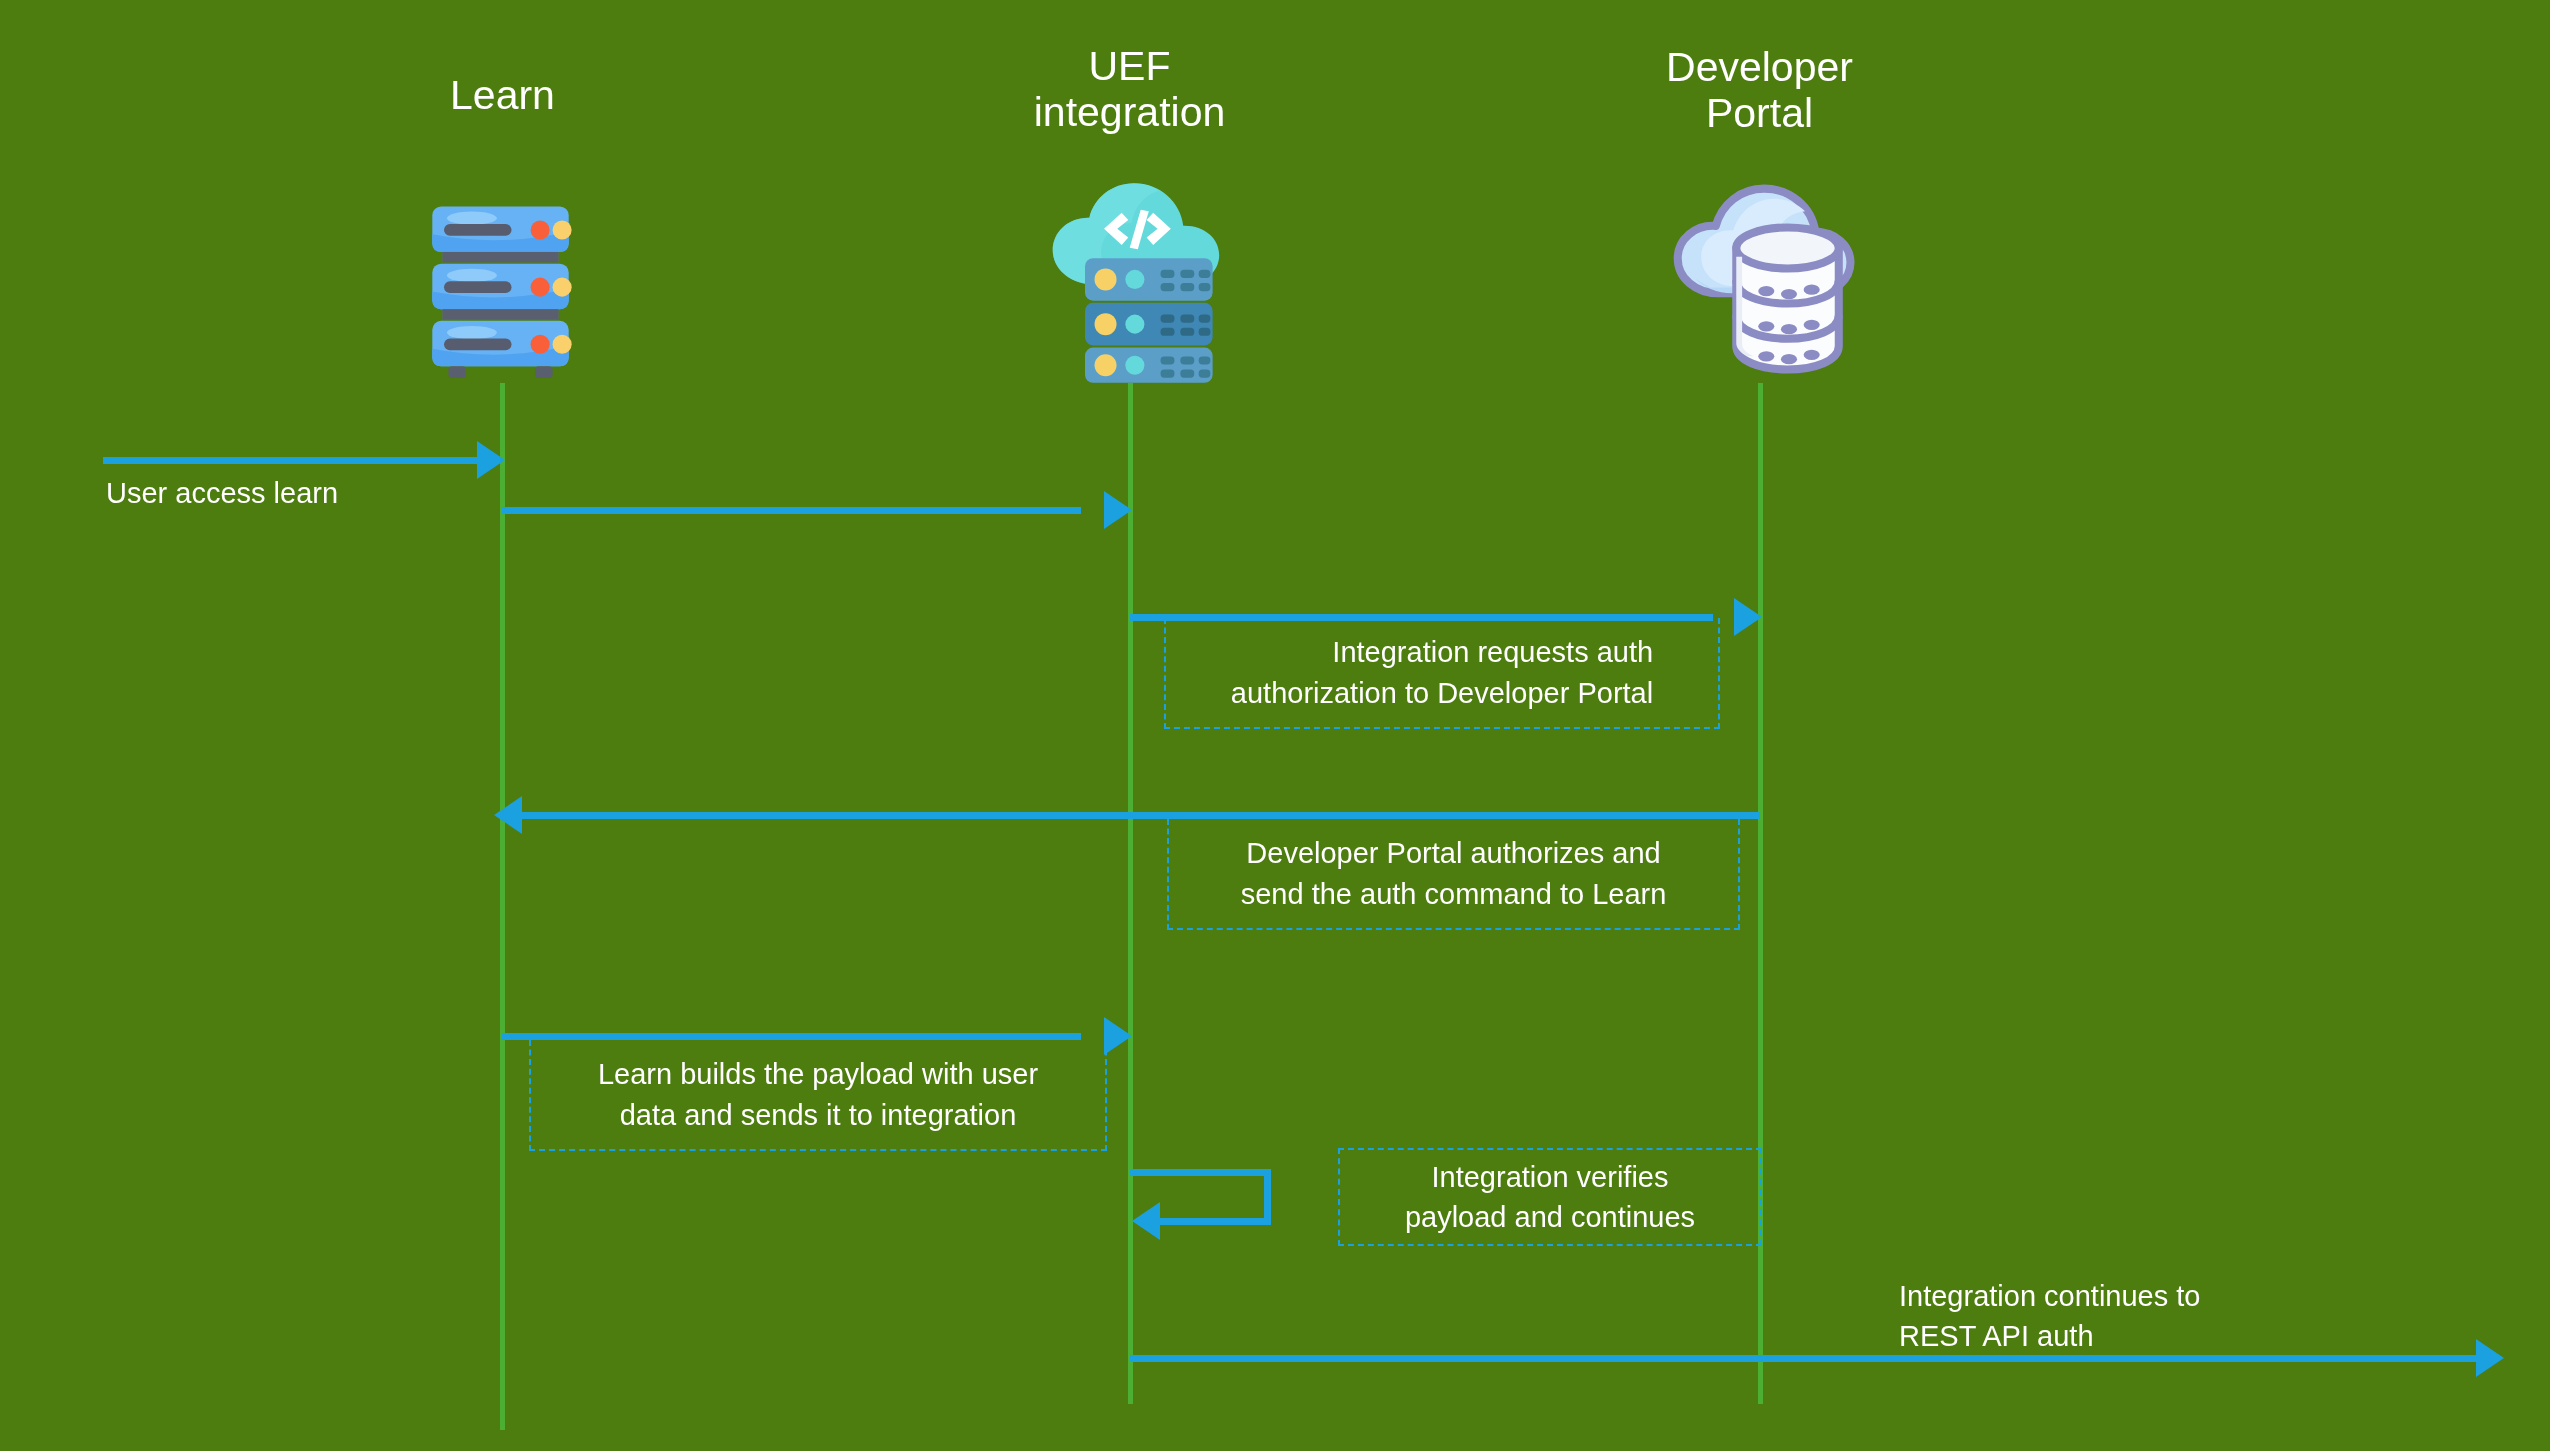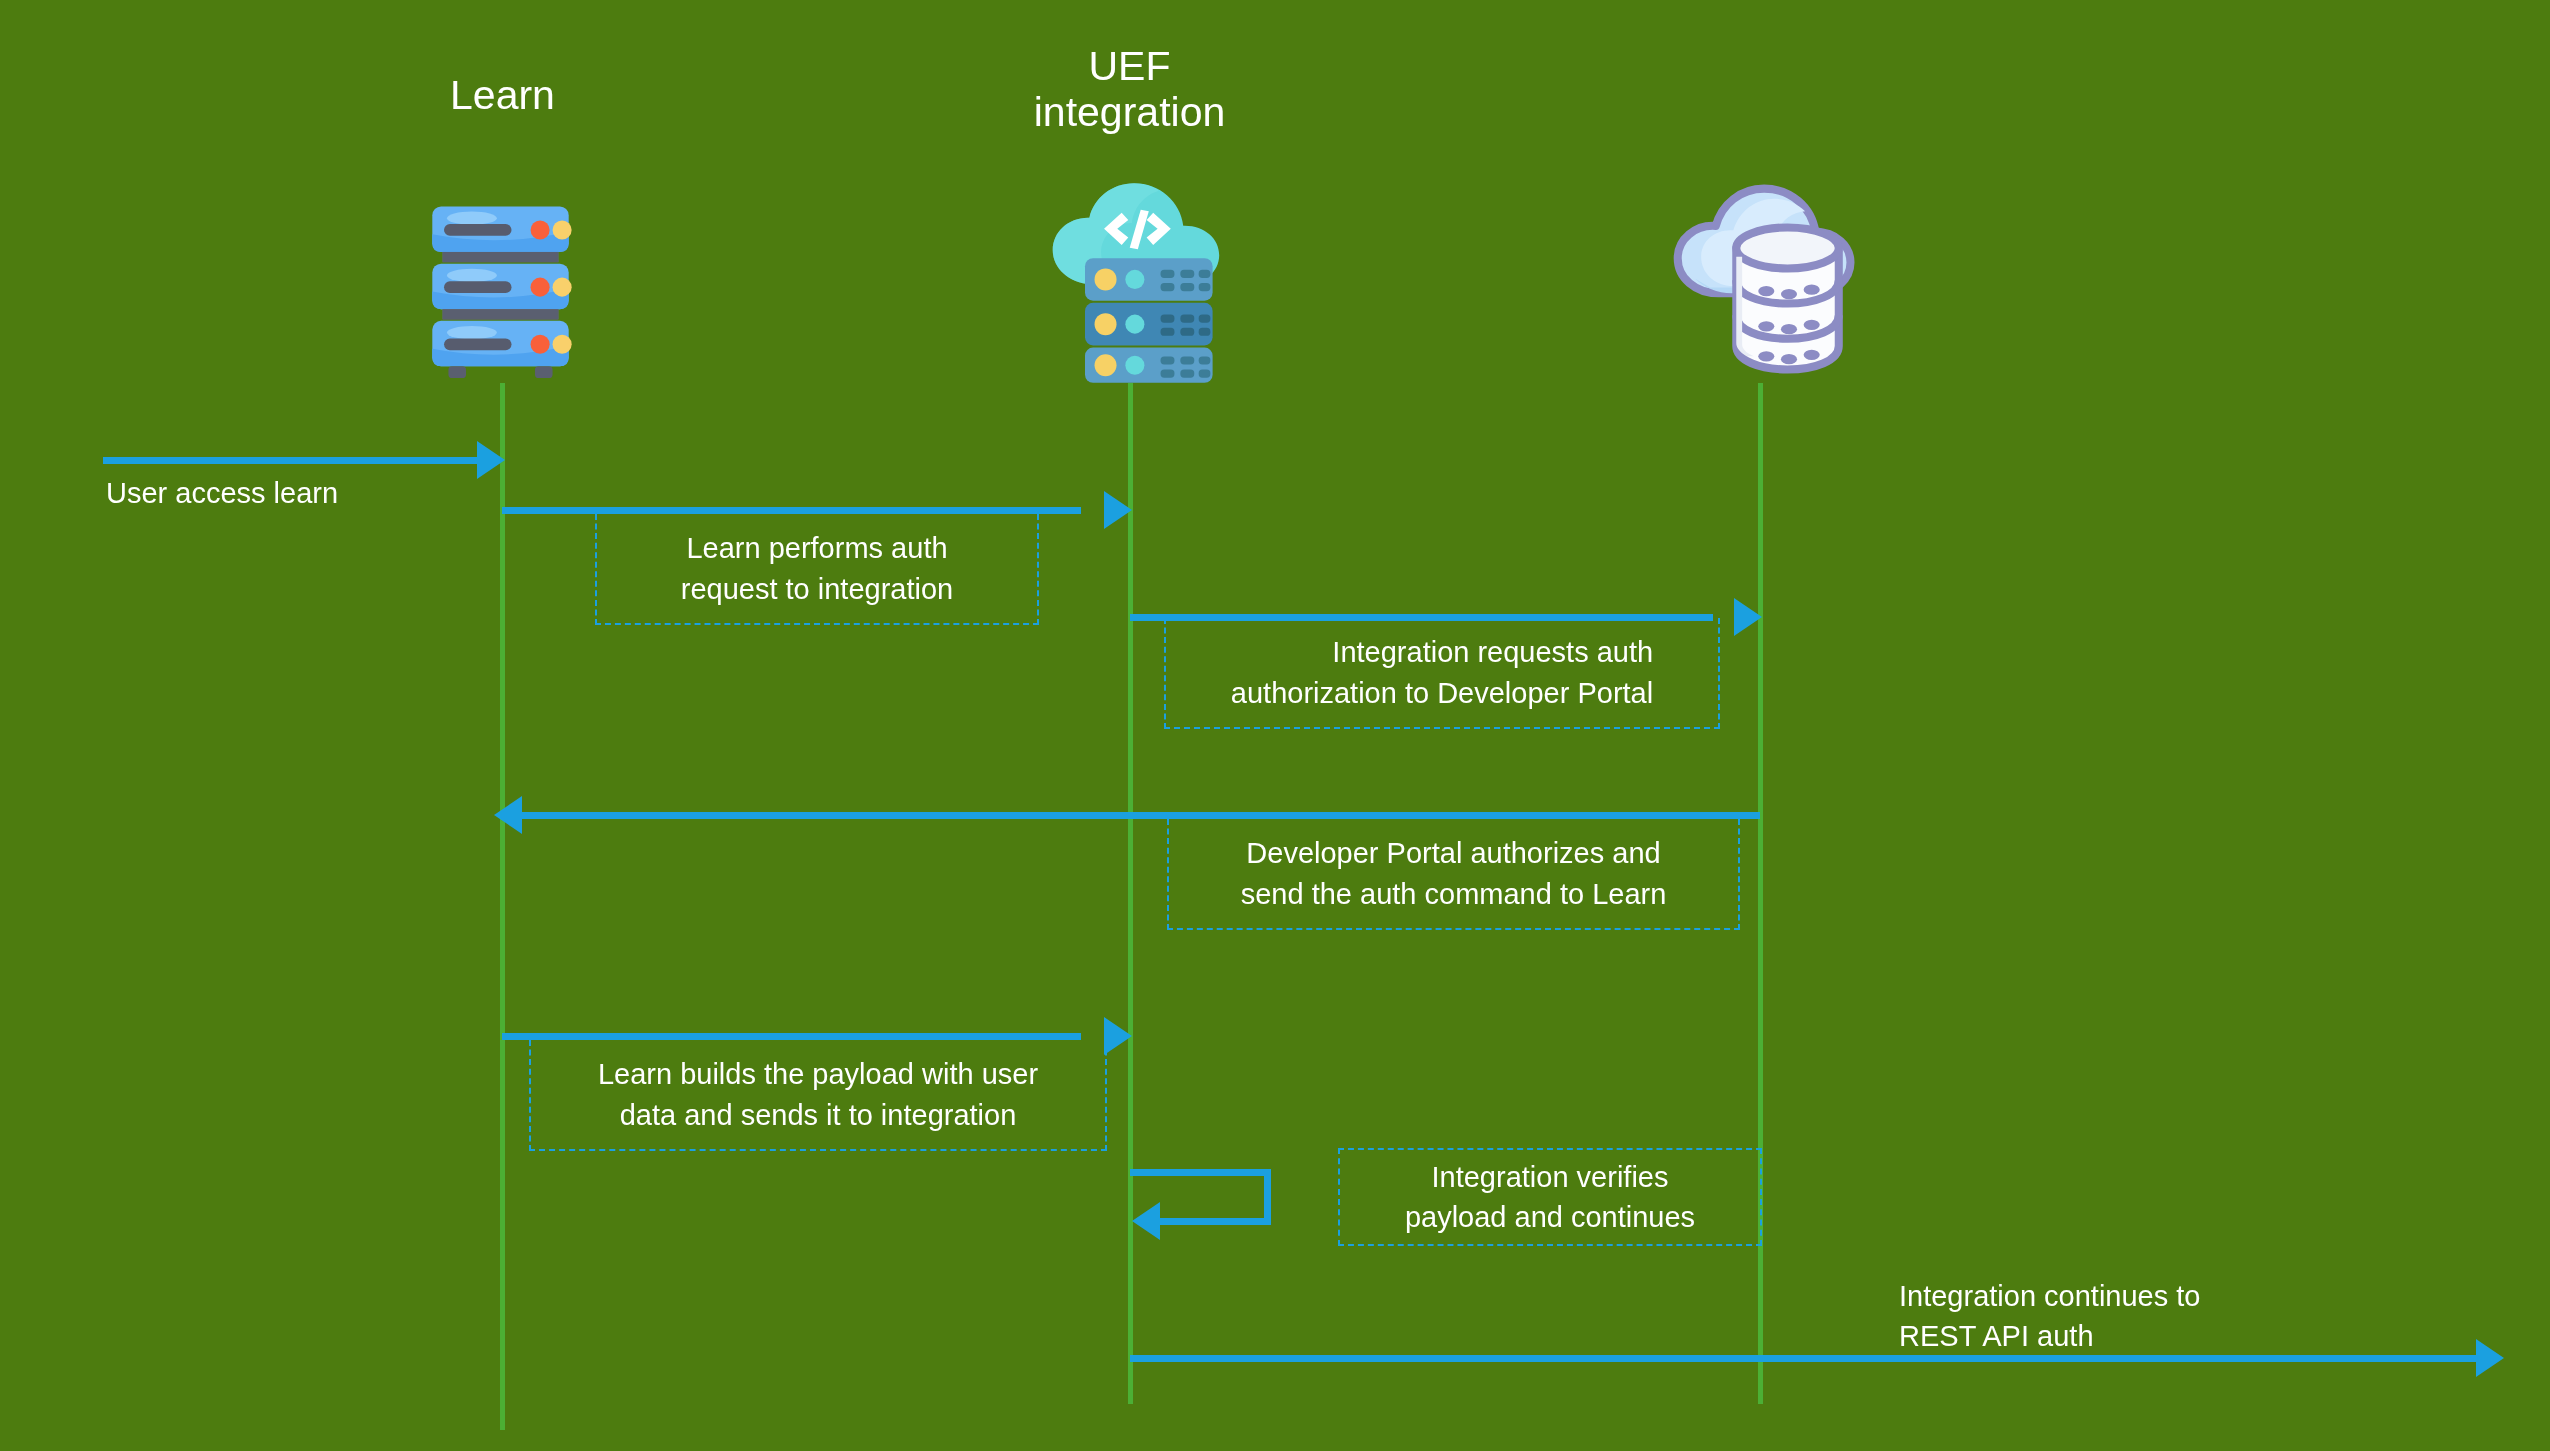--- a/index.html
+++ b/index.html
@@ -84,20 +84,22 @@
 </head>
 <body>
 
 <div id="stage">
 
   <div class="actor-title" style="left:356px; top:73px; width:293px;">Learn</div>
 
   <div class="actor-title" style="left:983px; top:44px; width:293px;">UEF
 integration</div>
 
+  <div class="actor-title" style="left:1613px; top:45px; width:293px;">Developer
+Portal</div>
 
   <div class="actor-icon" style="left:416px; top:205px; width:169px; height:176px;">
     <svg width="169" height="176" viewBox="0 0 230 240" xmlns="http://www.w3.org/2000/svg">
       <rect x="22" y="2" width="186" height="62" rx="12" fill="#66B2F5"></rect>
       <path d="M22 40 Q115 58 208 36 L208 52 Q208 64 196 64 L34 64 Q22 64 22 52 Z" fill="#4FA3F0"></path>
       <ellipse cx="76" cy="18" rx="34" ry="9" fill="#8FCBFA"></ellipse>
       <rect x="38" y="26" width="92" height="16" rx="8" fill="#575C6E"></rect>
       <circle cx="169" cy="34" r="13" fill="#F9603A"></circle>
       <path d="M169 21 a13 13 0 0 1 0 26 a13 13 0 0 0 0-26" fill="#E8502C"></path>
       <circle cx="199" cy="34" r="13" fill="#F9D06B"></circle>
@@ -215,22 +217,20 @@
   <div class="lifeline" style="left:500px; top:383px; height:1047px;"></div>
   <div class="lifeline" style="left:1128px; top:383px; height:1021px;"></div>
   <div class="lifeline" style="left:1758px; top:383px; height:1021px;"></div>
 
   <div class="msg-line" style="left:103px; top:457px; width:381px;"></div>
   <div class="arrow-right" style="left:477px; top:441px;"></div>
   <div class="plain-label" style="left:106px; top:473px; width:381px;">User access learn</div>
 
   <div class="msg-line" style="left:502px; top:507px; width:579px;"></div>
   <div class="arrow-right" style="left:1104px; top:491px;"></div>
-  <div class="note no-top" style="left:595px; top:514px; width:444px; height:111px;">Learn performs auth
-request to integration</div>
 
   <div class="msg-line" style="left:1130px; top:614px; width:583px;"></div>
   <div class="arrow-right" style="left:1734px; top:598px;"></div>
   <div class="note no-top" style="left:1164px; top:618px; width:556px; height:111px;text-align:right;">Integration requests auth
 authorization to Developer Portal</div>
 
   <div class="msg-line" style="left:522px; top:812px; width:1238px;"></div>
   <div class="arrow-left" style="left:494px; top:796px;"></div>
   <div class="note no-top" style="left:1167px; top:819px; width:573px; height:111px;">Developer Portal authorizes and
 send the auth command to Learn</div>

